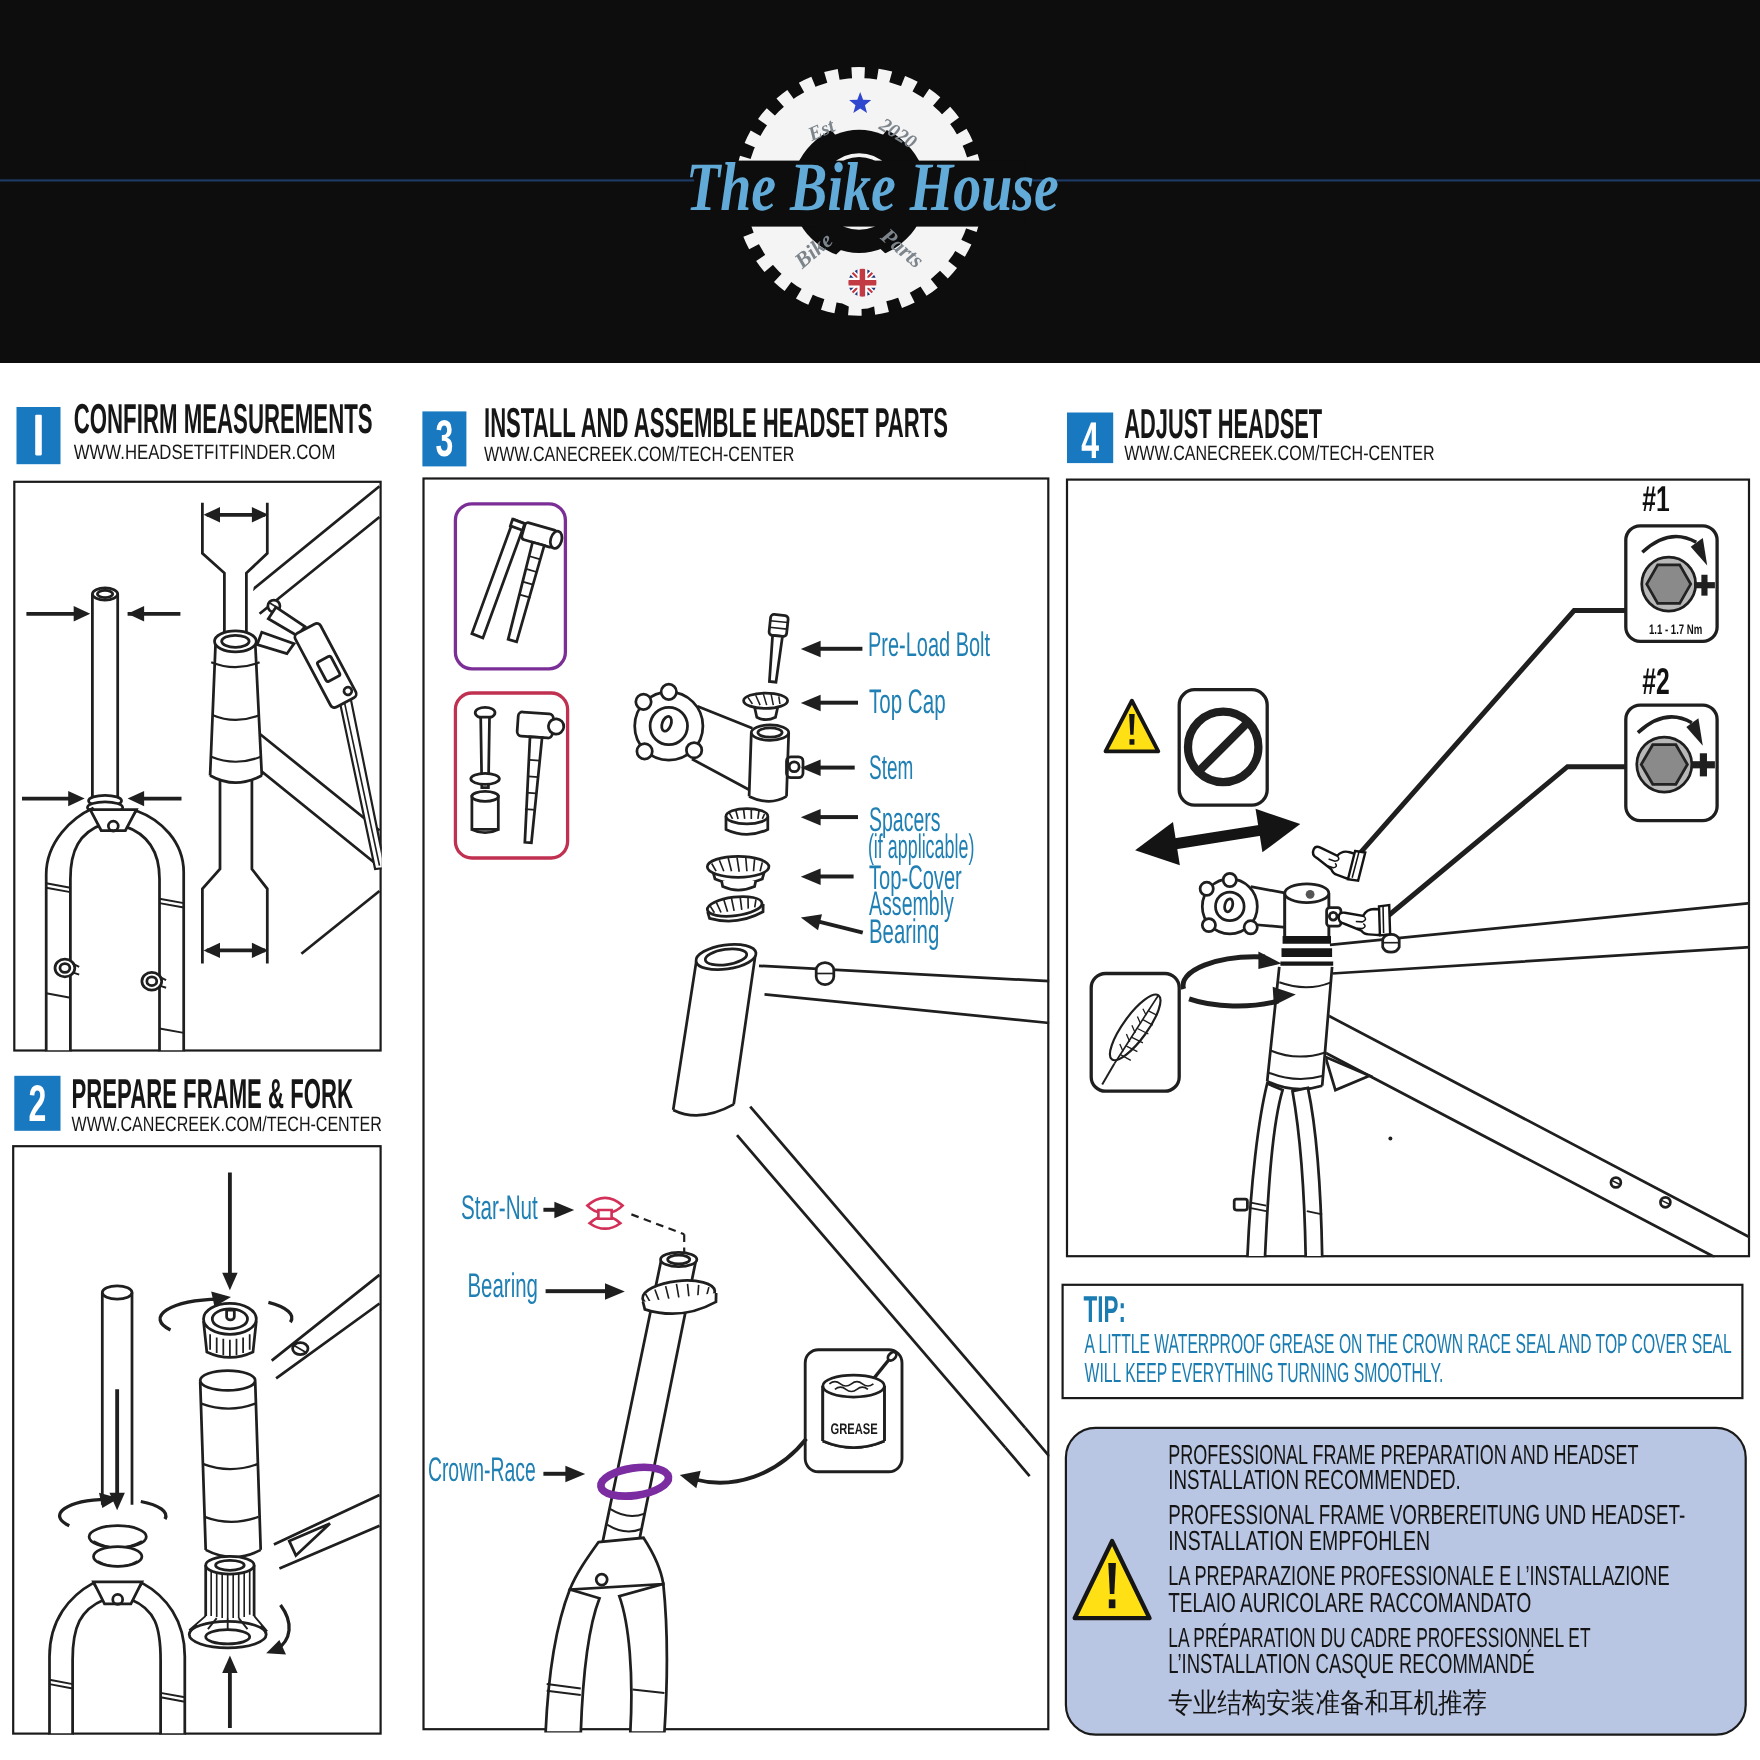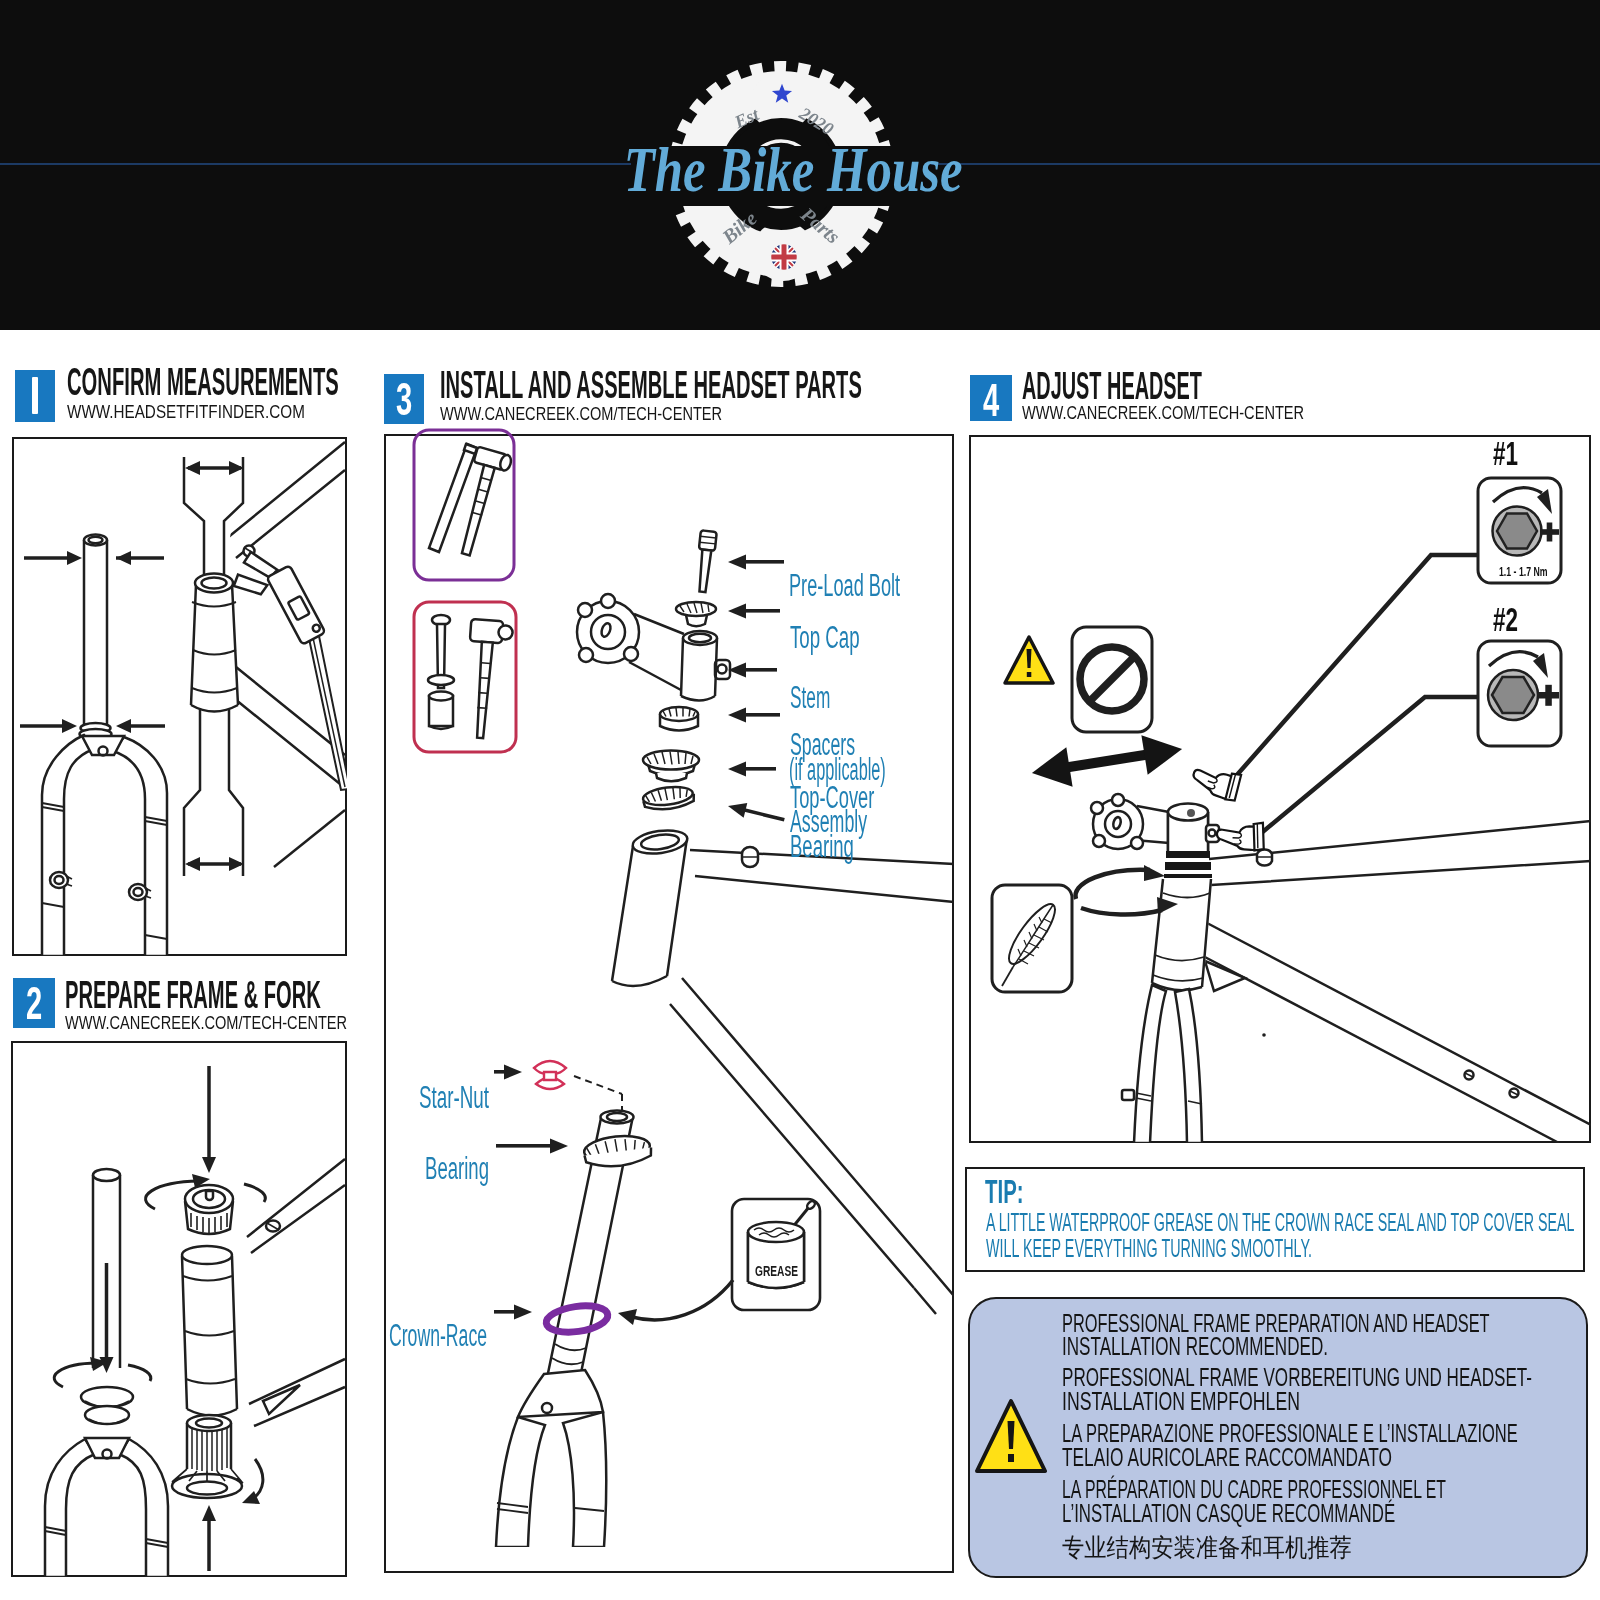--- a/index.html
+++ b/index.html
@@ -213,21 +213,21 @@
       <ellipse cx="196" cy="445" rx="35" ry="12" fill="#fff"></ellipse>
       <path d="M176,428 L161,441 M220,428 L231,441 M168,436 l-6,6 M186,430 l-8,10 M206,430 l8,10 M196,430 l0,11 M226,437 l6,5" stroke-width="1.7"></path>
       <ellipse cx="196" cy="447" rx="20" ry="6.5"></ellipse>
     </g>
     <path d="M244,418 C256,434 254,450 240,459" stroke-width="3"></path>
     <polygon points="231,462 249,463 243,450" fill="#1f1f1f" stroke="none"></polygon>
     <path d="M198,530 V478" stroke-width="3.5"></path>
         <polygon points="198,464 191,480 205,480" fill="#1f1f1f" stroke="none"></polygon>
   </svg>
   </div>
-  <div class="abs" id="svg3" style="left:384px;top:408px;width:570px;height:1139px;">
+  <div class="abs" id="svg3" style="left:384px;top:436px;width:570px;height:1139px;">
   <svg width="570" height="1139" viewBox="0 0 570 1139" fill="none" stroke="#1f1f1f" stroke-width="2.5">
 
     <rect x="30" y="22" width="100" height="150" rx="15" stroke="#7b2f96" stroke-width="3"></rect>
     <g>
       <polygon points="45,140 55,144 93,40 83,36" fill="#fff"></polygon>
       <path d="M82,36 l11,4 l-2,6 l-11,-4 Z" fill="#fff"></path>
       <g transform="rotate(16 108 55)">
         <rect x="90" y="43" width="30" height="16" rx="3" fill="#fff"></rect>
         <ellipse cx="121" cy="51" rx="5" ry="8" fill="#fff"></ellipse>
         <polygon points="101,59 112,59 112,150 104,150" fill="#fff"></polygon>

